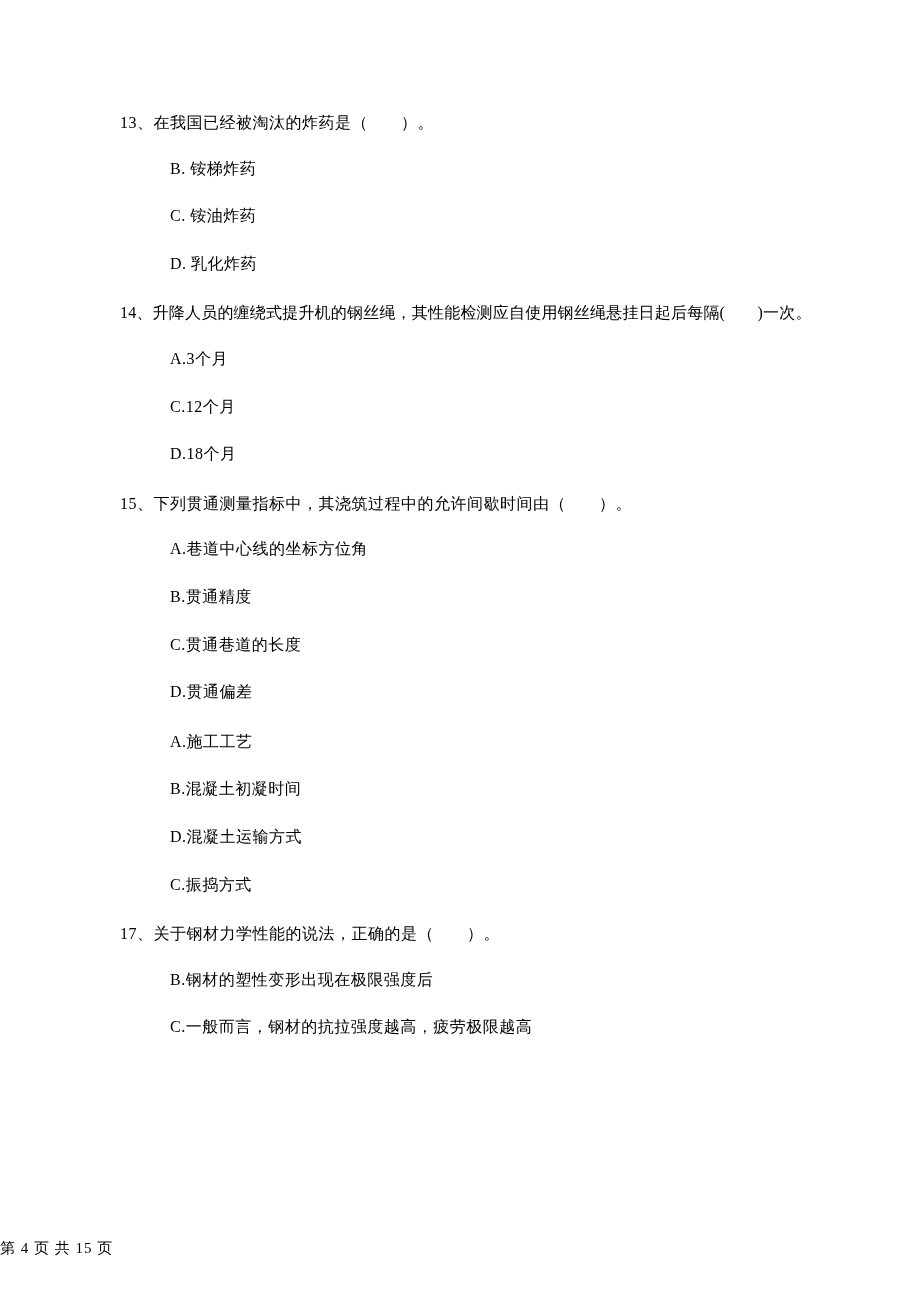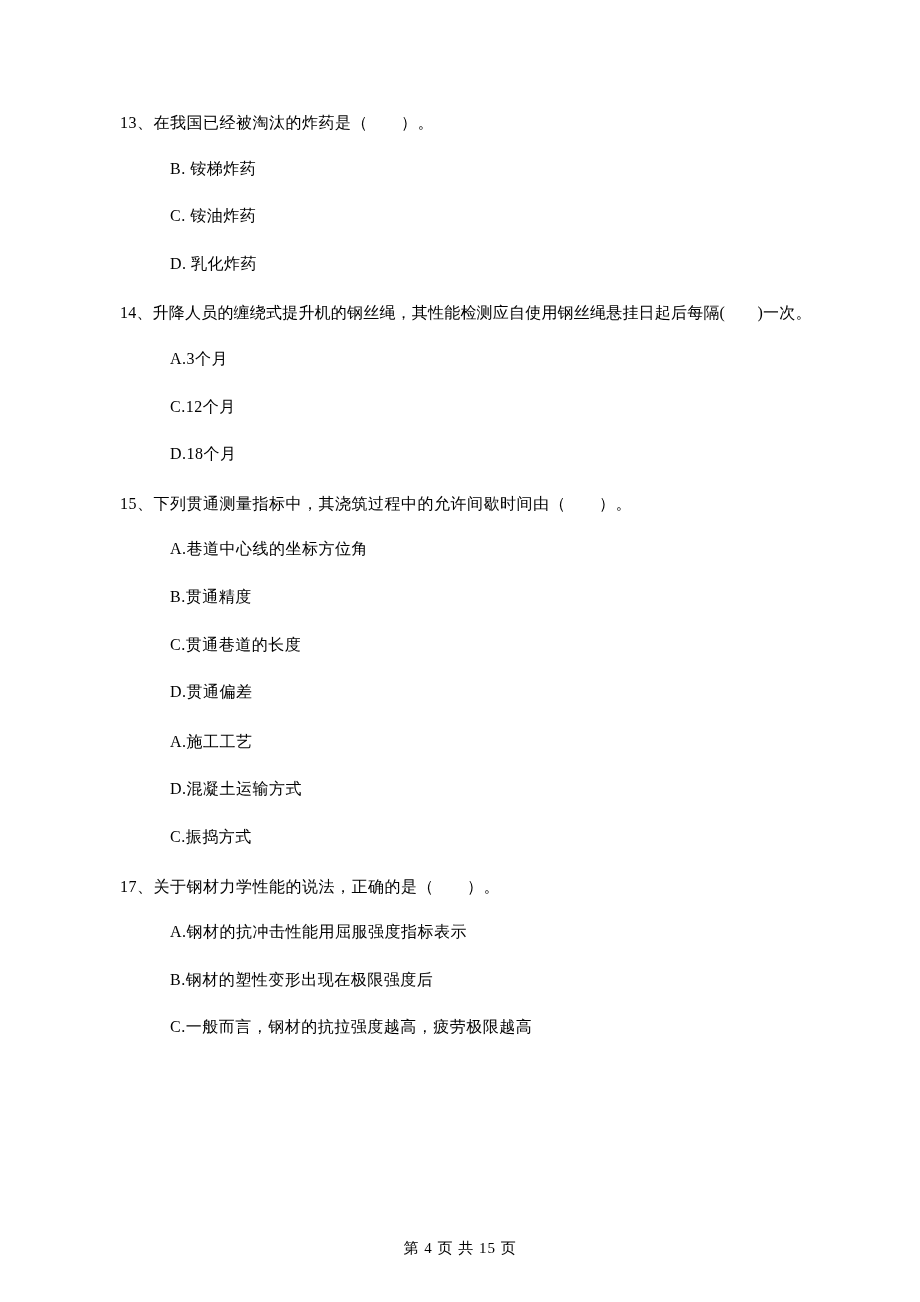--- a/index.html
+++ b/index.html
@@ -33,21 +33,21 @@
   .option {
     margin: 0 0 22px 0;
     padding-left: 50px;
     letter-spacing: 0.5px;
   }
   .footer {
     position: absolute;
     bottom: 44px;
     left: 0;
     right: 0;
-    text-align: center;
+    text-align: left;
     font-size: 15px;
     letter-spacing: 1px;
   }
 </style>
 </head>
 <body>
 
 <div class="page">
 
   <div class="question-text">
@@ -73,28 +73,28 @@
   </div>
   <div class="options">
     <div class="option">A.巷道中心线的坐标方位角</div>
     <div class="option">B.贯通精度</div>
     <div class="option">C.贯通巷道的长度</div>
     <div class="option">D.贯通偏差</div>
   </div>
 
   <div class="options">
     <div class="option">A.施工工艺</div>
+    <div class="option">B.混凝土初凝时间</div>
     <div class="option">D.混凝土运输方式</div>
     <div class="option">C.振捣方式</div>
   </div>
 
   <div class="question-text">
     <span>17、</span><span>关于钢材力学性能的说法，正确的是（　　）。</span>
   </div>
   <div class="options">
-    <div class="option">A.钢材的抗冲击性能用屈服强度指标表示</div>
     <div class="option">B.钢材的塑性变形出现在极限强度后</div>
     <div class="option">C.一般而言，钢材的抗拉强度越高，疲劳极限越高</div>
   </div>
 
 </div>
 
 <div class="footer">第 4 页 共 15 页</div>
 
 </body></html>

